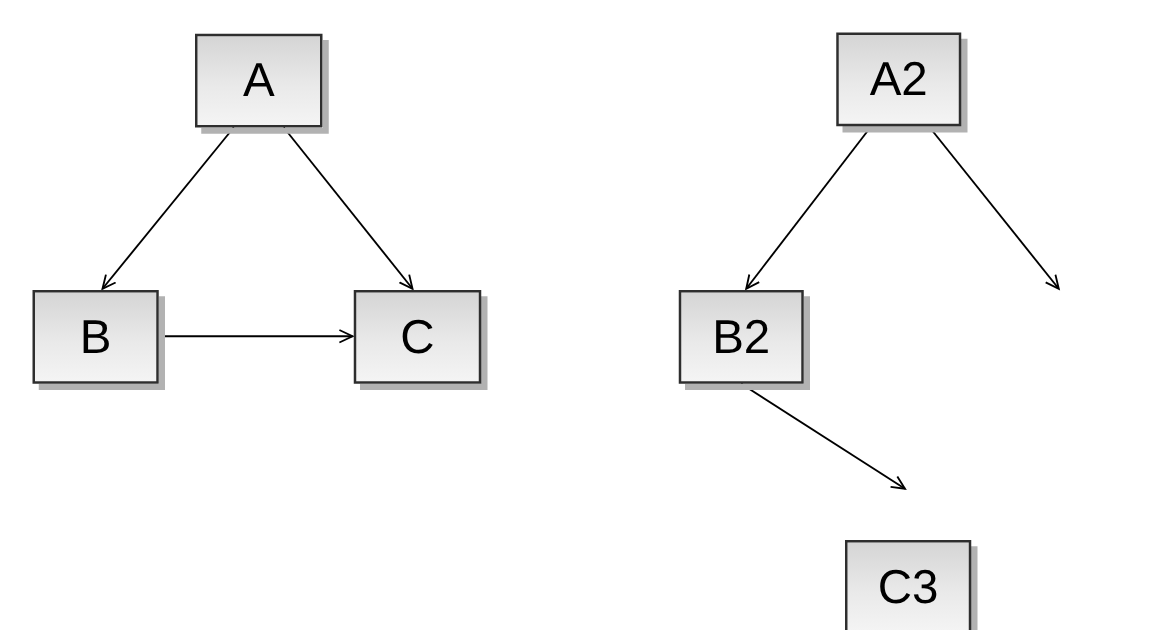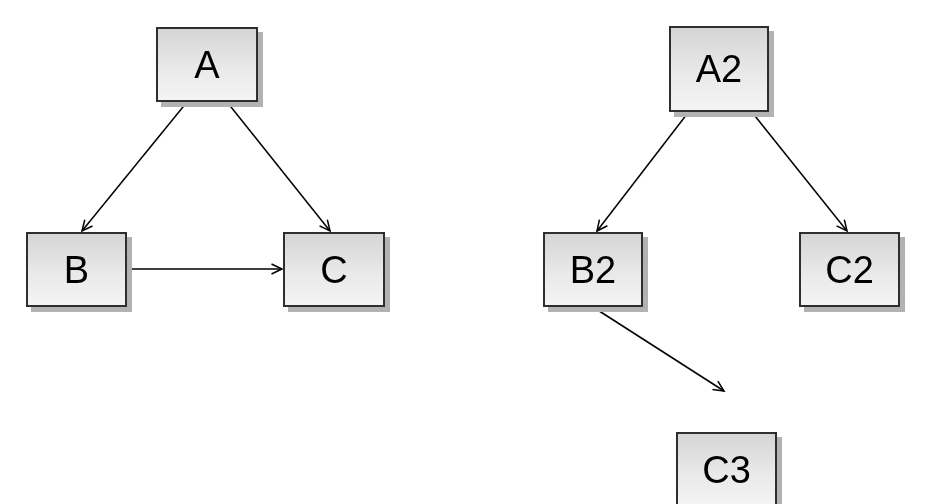--- a/index.html
+++ b/index.html
@@ -76,26 +76,23 @@
   <div id="nodes-layer">
       <div class="node" style="left: 156px; top: 27px; width: 102px; height: 75px;">
         <span class="node-label">A</span>
       </div>
       <div class="node" style="left: 26px; top: 232px; width: 101px; height: 75px;">
         <span class="node-label">B</span>
       </div>
       <div class="node" style="left: 283px; top: 232px; width: 102px; height: 75px;">
         <span class="node-label">C</span>
       </div>
-      <div class="node" style="left: 669px; top: 26px; width: 100px; height: 86px;">
+      <div class="node" style="left: 669px; top: 26px; width: 100px; height: 75px;">
         <span class="node-label">A2</span>
       </div>
       <div class="node" style="left: 543px; top: 232px; width: 100px; height: 75px; text-align: center;">
         <span class="node-label">B2</span>
-      </div>
-      <div class="node" style="left: 799px; top: 232px; width: 101px; height: 75px;">
-        <span class="node-label">C2</span>
       </div>
       <div class="node" style="left: 676px; top: 392px; width: 101px; height: 75px; margin-top: 40px;">
         <span class="node-label">C3</span>
       </div>
     </div>
 </div>
 
 </body></html>

